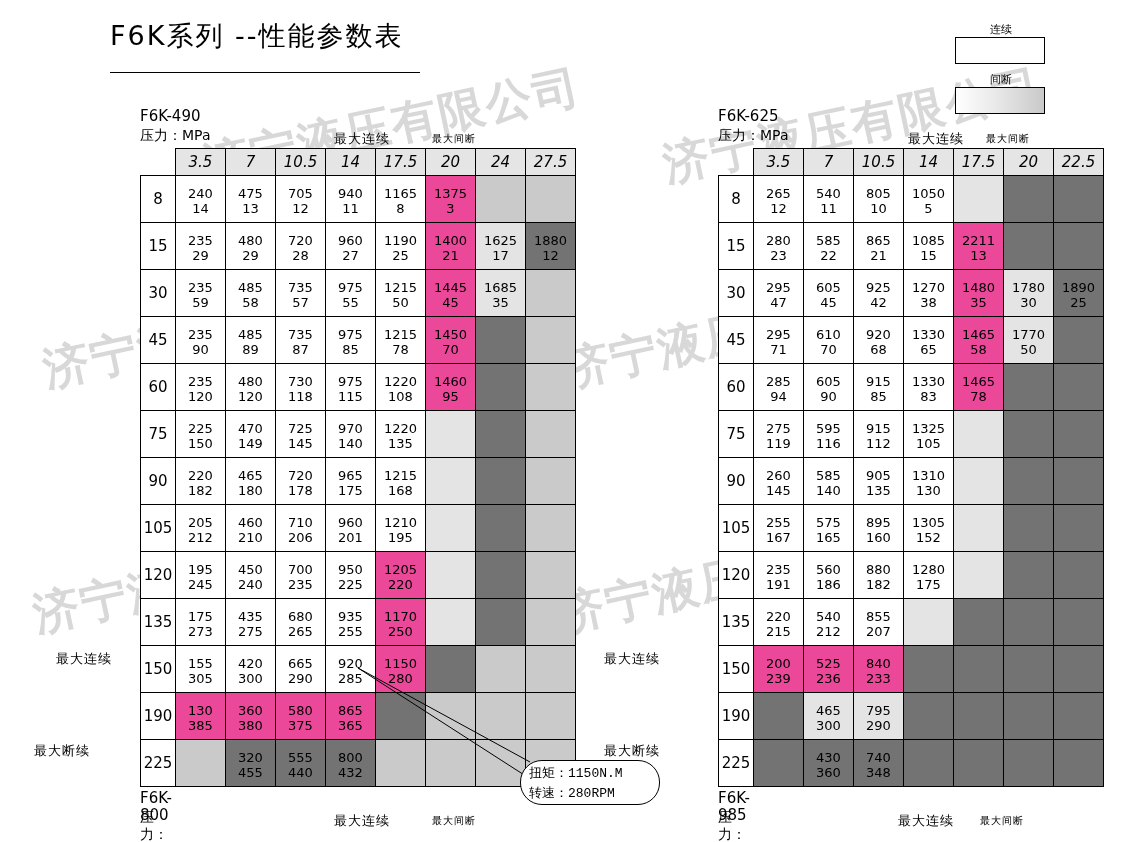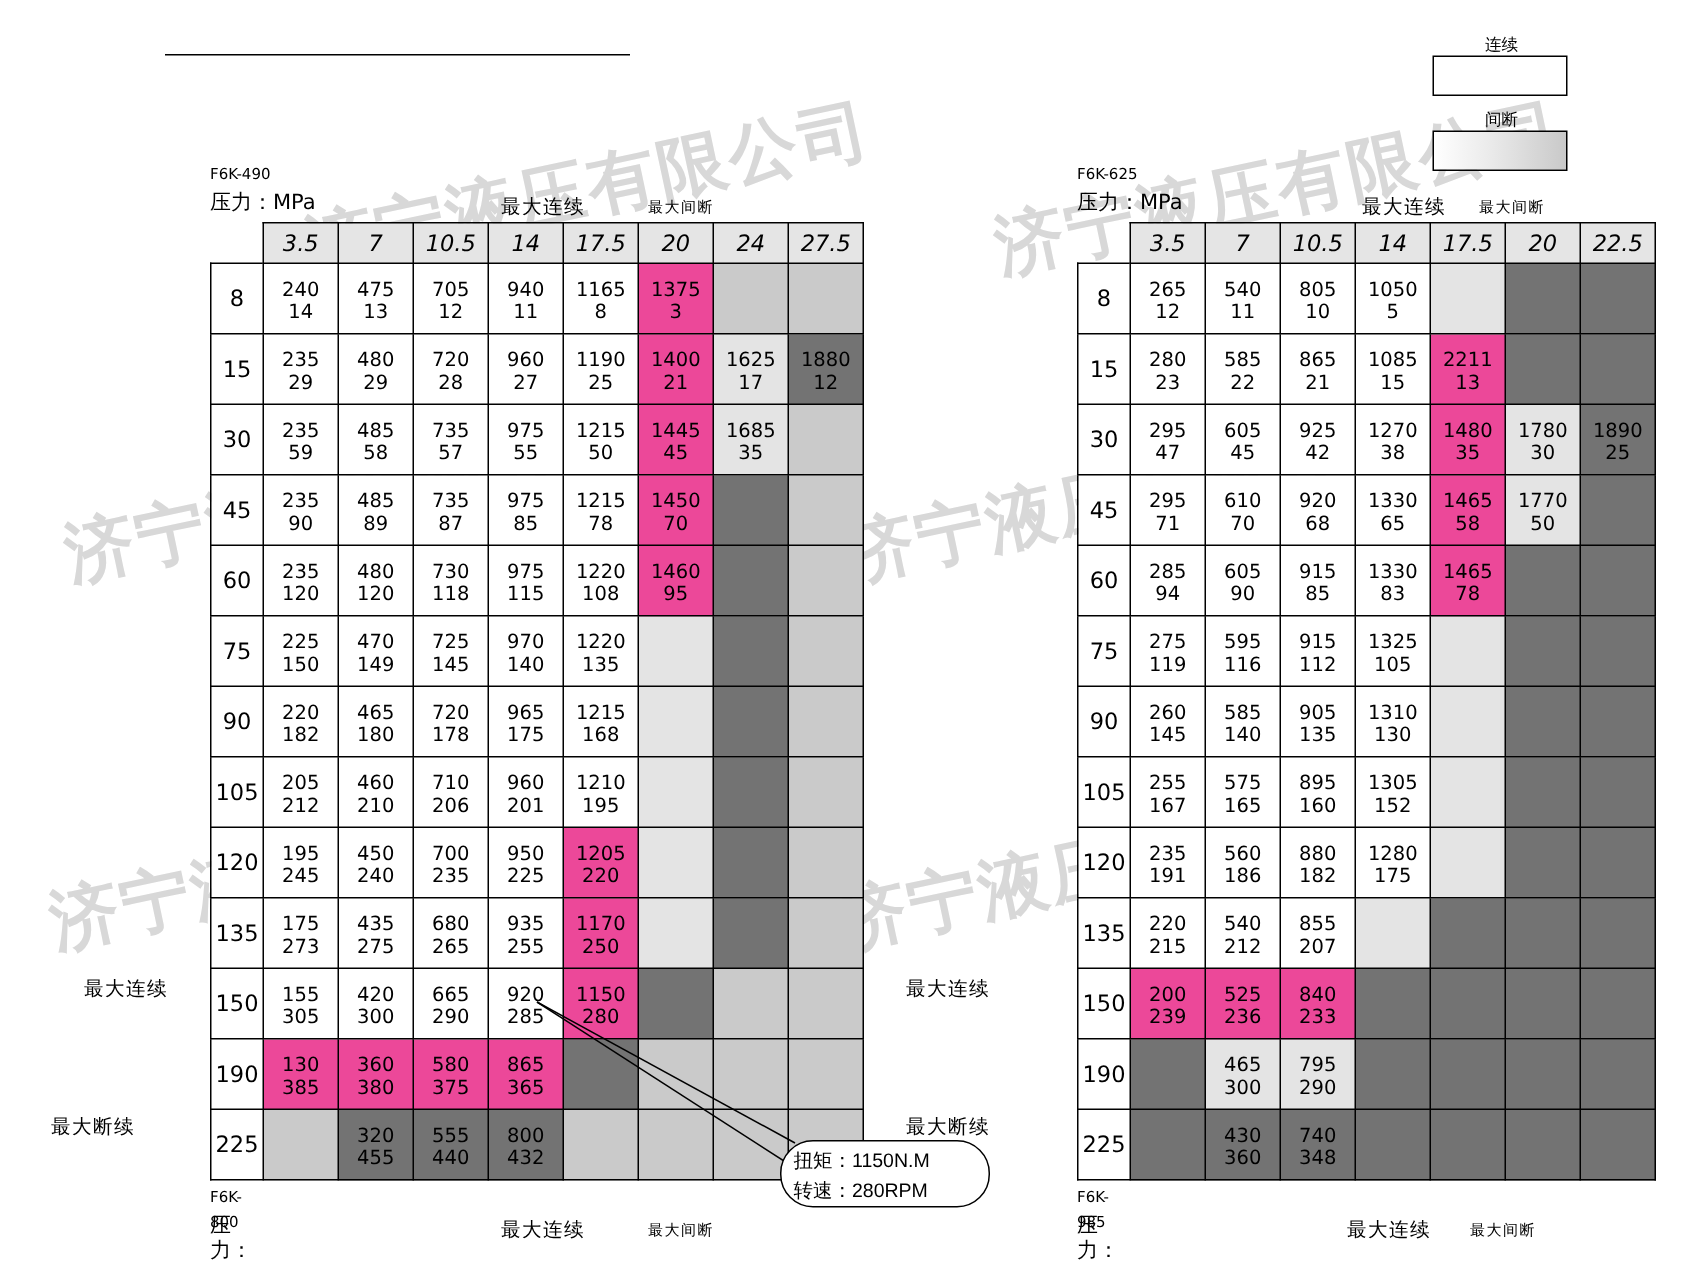--- a/index.html
+++ b/index.html
@@ -54,21 +54,21 @@
   }
   
   .table-block{position:absolute;z-index:2;}
   .tb-head{
     font-family:"DejaVu Sans","Liberation Sans",sans-serif;
     font-size:15px;
     line-height:17px;
     position:relative;
     height:40px;
   }
-  .tb-model{position:absolute;left:0;top:0;font-size:10px;}
+  .tb-model{position:absolute;left:0;top:0;font-size:15px;}
   .tb-unit{position:absolute;left:0;top:19px;font-size:14px;}
   .tb-maxcont{position:absolute;font-size:13px;top:22px;white-space:nowrap;letter-spacing:1px;}
   .tb-maxint{position:absolute;font-size:10px;top:22px;white-space:nowrap;letter-spacing:1px;}
 
   table.perf{border-collapse:collapse;table-layout:fixed;}
   table.perf td{
     border:1px solid #000;
     text-align:center;
     vertical-align:middle;
     font-family:"DejaVu Sans","Liberation Sans",sans-serif;
@@ -102,38 +102,39 @@
     font-size:13px;
     font-family:"DejaVu Sans","Liberation Sans",sans-serif;
     letter-spacing:1px;
     white-space:nowrap;
     z-index:3;
   }
   
   #callout{
     position:absolute;left:520px;top:760px;width:140px;height:45px;
     border:1px solid #000;border-radius:22px;background:#fff;z-index:4;
-    font-family:Liberation Sans, sans-serif;
+    font-family:Liberation Mono, monospace;
     font-size:13px;line-height:20px;padding:3px 0 0 8px;box-sizing:border-box;
   }
   #leader{position:absolute;left:340px;top:650px;z-index:3;}
   
   .bottom-head{position:absolute;z-index:3;}
 </style>
 </head>
 <body>
 
 <div class="wm" style="left:200px;top:95px;">济宁液压有限公司</div>
 <div class="wm" style="left:660px;top:95px;">济宁液压有限公司</div>
 <div class="wm" style="left:40px;top:300px;">济宁液压有限公司</div>
 <div class="wm" style="left:560px;top:300px;">济宁液压有限公司</div>
 <div class="wm" style="left:30px;top:545px;">济宁液压有限公司</div>
 <div class="wm" style="left:555px;top:545px;">济宁液压有限公司</div>
 
 <div id="title-block">
+  <div class="title-text">F6K系列 --性能参数表</div>
   <div class="title-rule"></div>
 </div>
 
 <div id="legend">
   <div class="legend-row">
     <span class="legend-label">连续</span>
     <span class="legend-box"></span>
   </div>
   <div class="legend-row">
     <span class="legend-label">间断</span>

